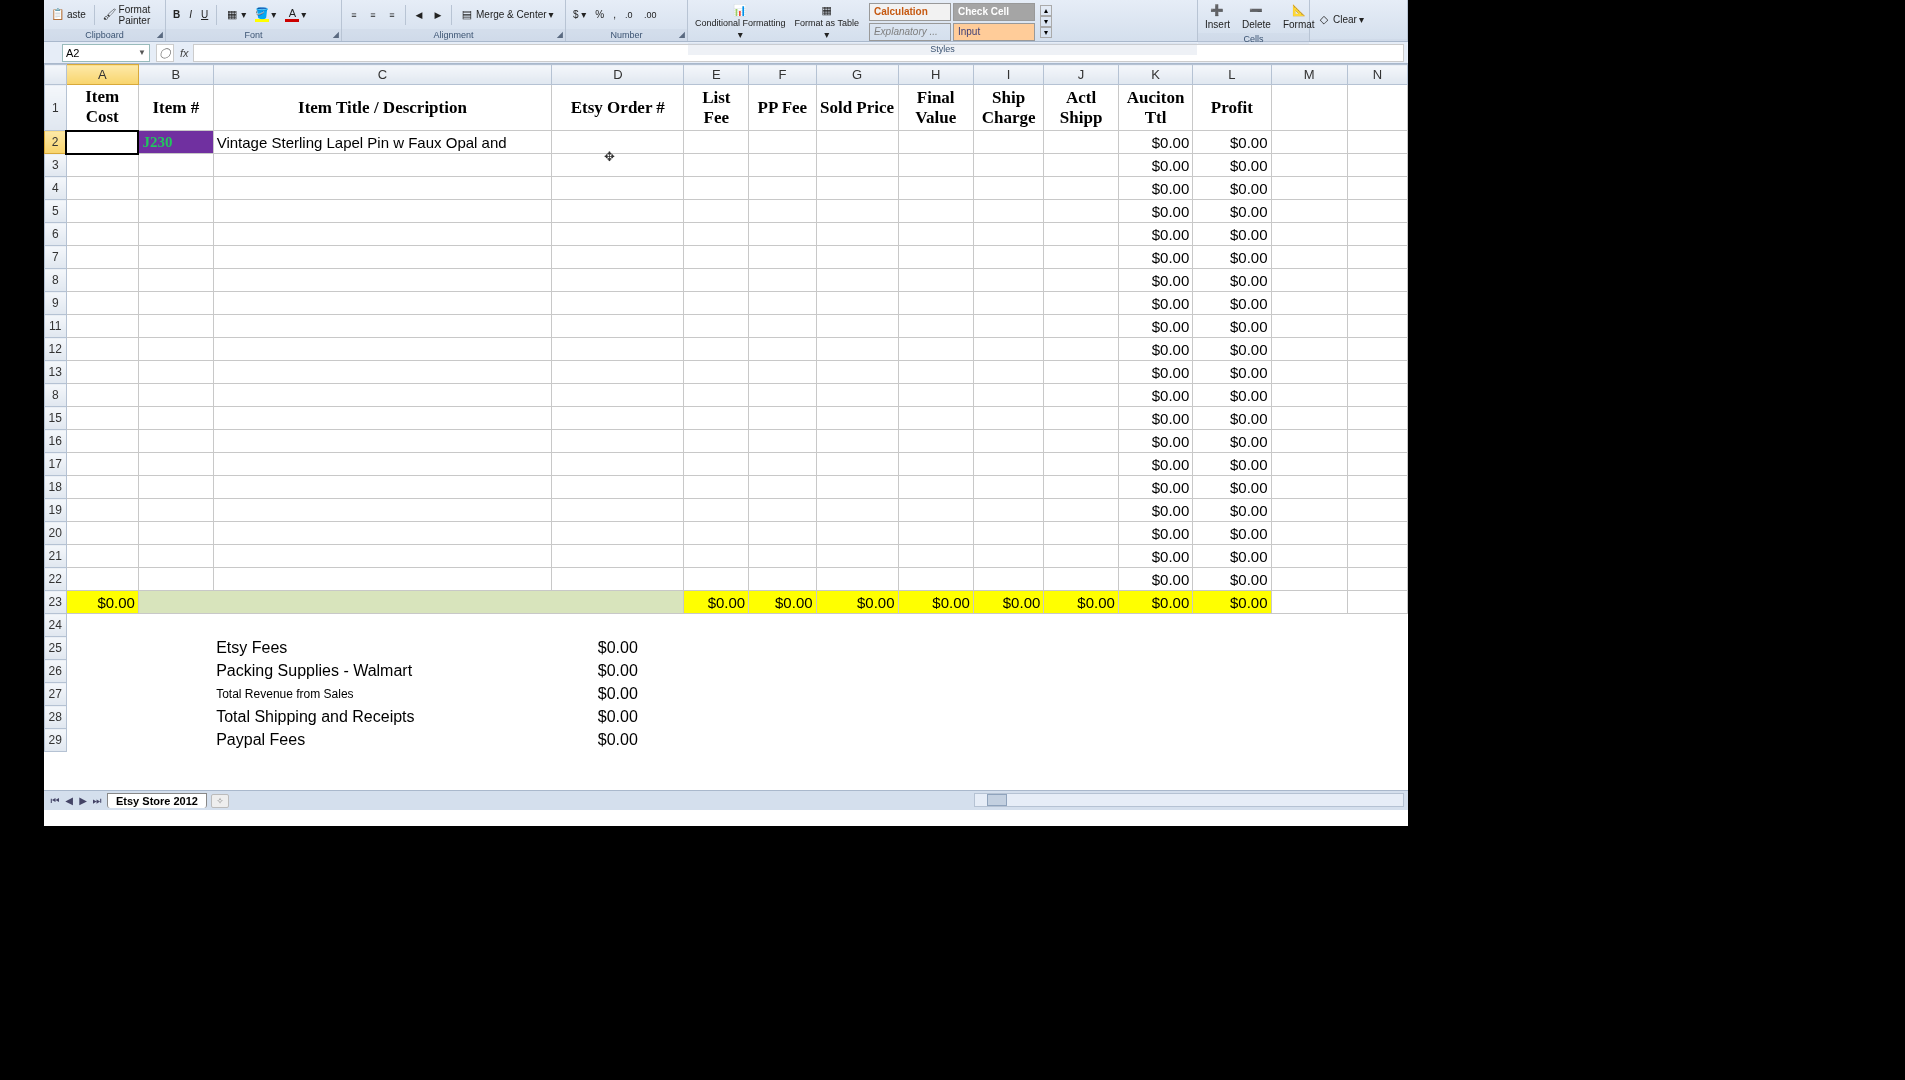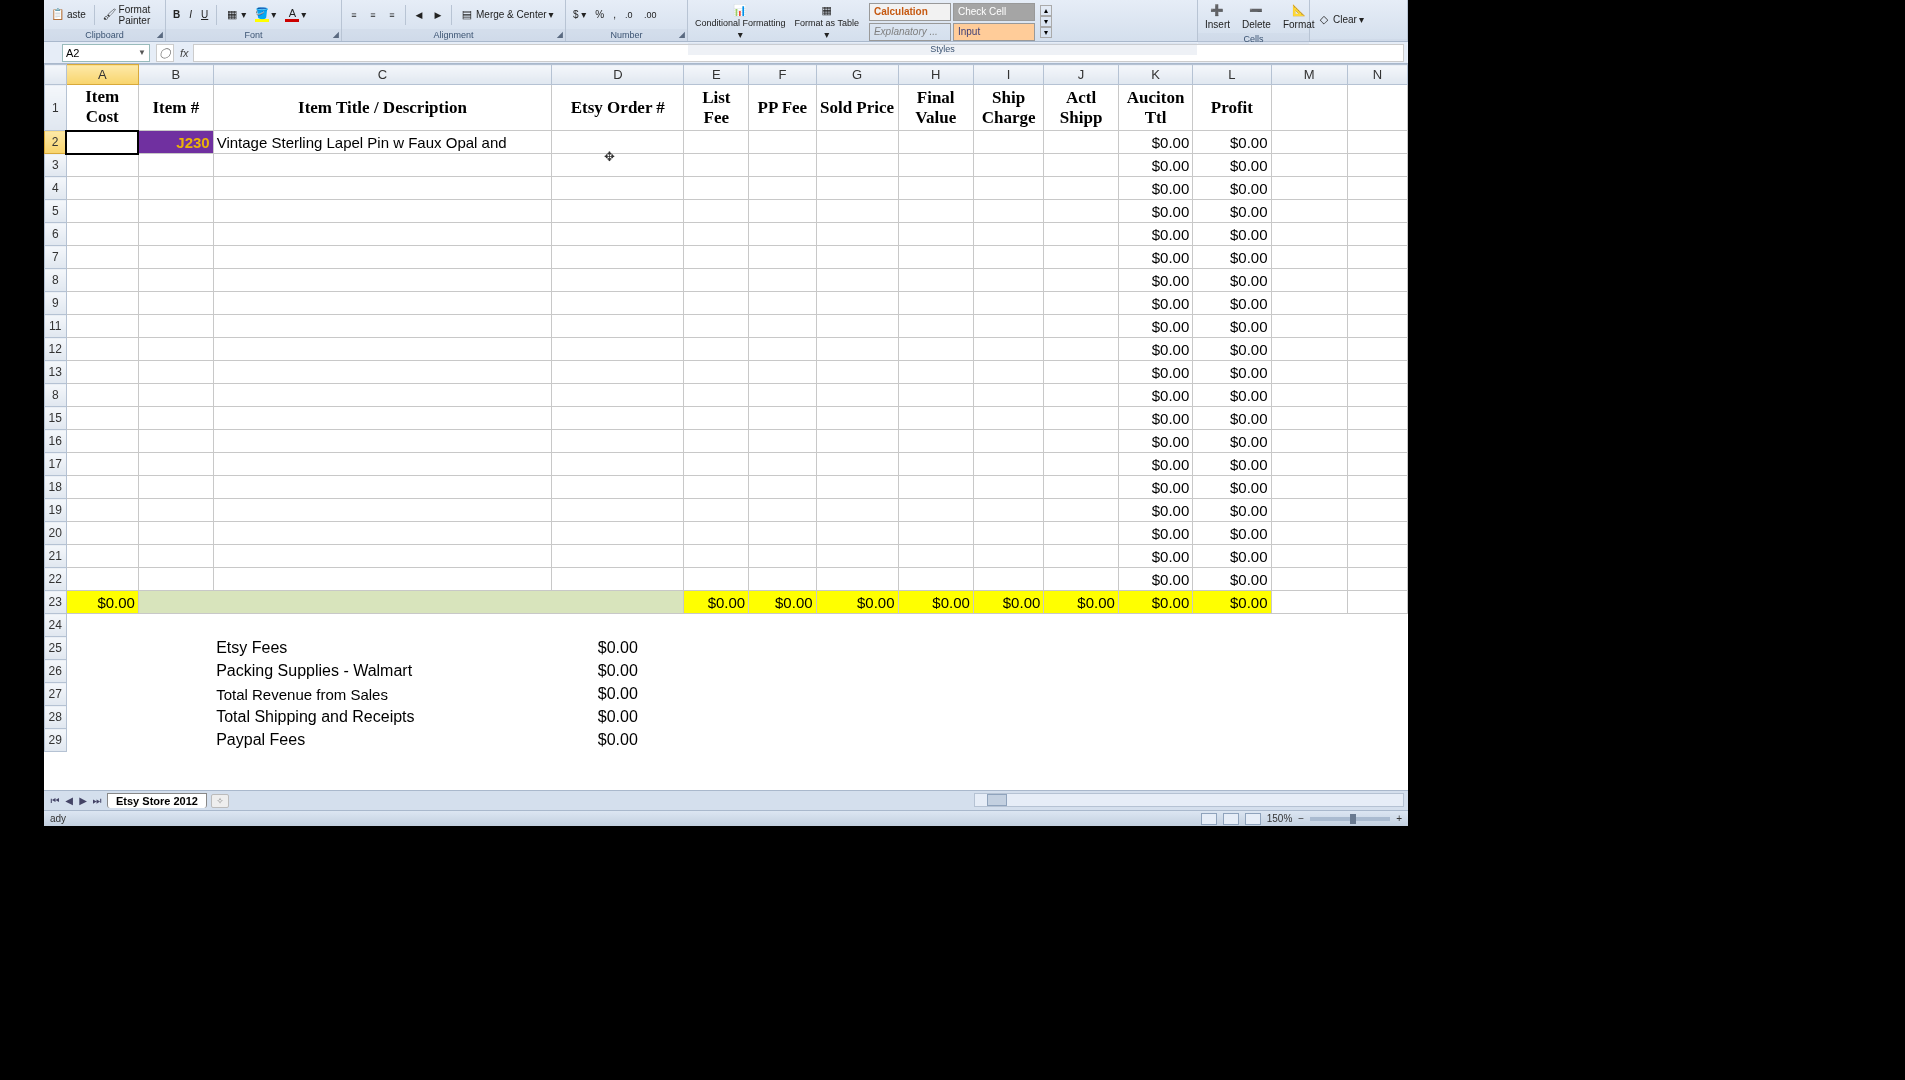--- a/index.html
+++ b/index.html
@@ -30,21 +30,21 @@
 .grid-wrap { position: relative; overflow: hidden; height: calc(100% - 42px - 22px - 20px - 16px); }
 table.grid { border-collapse: collapse; table-layout: fixed; }
 .colhdr th { background: linear-gradient(#f4f7fb,#e0e7f0); border: 1px solid #b5c2d3; font-size: 13px; font-weight: normal; color: #333; text-align: center; height: 20px; }
 .colhdr th.sel { background: linear-gradient(#fde9a8,#f8d46c); border-color: #d8a93a; }
 .rowhdr { background: linear-gradient(#f4f7fb,#e0e7f0); border: 1px solid #b5c2d3; font-size: 12px; color: #333; text-align: center; width: 22px; }
 .rowhdr.sel { background: linear-gradient(#fde9a8,#f8d46c); border-color: #d8a93a; }
 td.cell { border: 1px solid #c8c8c8; height: 23px; font-size: 15px; padding: 0 3px; overflow: hidden; white-space: nowrap; background: #fff; }
 td.cell.headerrow { font-family: 'Times New Roman', serif; font-weight: bold; font-size: 17px; text-align: center; }
 td.cell.active { border: 2px solid #000; }
 td.cell.r { text-align: right; }
-.purple { background: #7030a0 !important; color: #eab308; font-weight: bold; text-align: right; }
+.purple { background: #7030a0 !important; color: #22c55e; font-weight: bold; text-align: left; font-family: Liberation Serif, serif; }
 .yellow { background: #ffff00 !important; text-align: right; font-weight: normal; }
 .ltgreen { background: #d8e4bc !important; }
 .noborder { border: none !important; background: #fff; }
 
 
 .tabs { height: 20px; background: #d4dfed; border-top: 1px solid #a9b8cc; display: flex; align-items: center; font-size: 10px; position: relative; }
 .tabnav { display: flex; margin-left: 4px; }
 .tabnav span { width: 14px; text-align: center; color: #446; cursor: default; }
 .sheet-tab { background: #fff; border: 1px solid #888; border-bottom: none; padding: 1px 8px; margin-left: 3px; font-size: 11px; font-weight: bold; border-radius: 0 0 3px 3px; }
 .newtab { width: 18px; height: 14px; margin-left: 4px; background: #eee; border: 1px solid #bbb; border-radius: 2px; display: flex; align-items: center; justify-content: center; font-size: 9px; color: #888; }
@@ -141,21 +141,21 @@
     </div>
 
     <div class="ribbon-group" style="width:510px">
       <div class="ribbon-content">
         <div class="rbtn" style="flex-direction:column;line-height:1"><span class="ricon">📊</span><span style="text-align:center;font-size:9px">Conditional
 Formatting</span>▾</div>
         <div class="rbtn" style="flex-direction:column;line-height:1"><span class="ricon">▦</span><span style="text-align:center;font-size:9px">Format
 as Table</span>▾</div>
         <div style="display:grid;grid-template-columns:1fr 1fr;gap:2px;margin-left:4px">
           <div class="style-cell" style="background:#f2f2f2;color:#c65911;font-weight:bold">Calculation</div>
-          <div class="style-cell" style="background:#a5a5a5;color:#fff;font-weight:normal">Check Cell</div>
+          <div class="style-cell" style="background:#a5a5a5;color:#fff;font-weight:bold">Check Cell</div>
           <div class="style-cell" style="font-style:italic;color:#7f7f7f">Explanatory ...</div>
           <div class="style-cell" style="background:#ffcc99;color:#3f3f76">Input</div>
         </div>
         <div style="display:flex;flex-direction:column;margin-left:2px;gap:0">
           <span style="font-size:8px;border:1px solid #aaa;width:12px;text-align:center">▴</span>
           <span style="font-size:8px;border:1px solid #aaa;width:12px;text-align:center">▾</span>
           <span style="font-size:8px;border:1px solid #aaa;width:12px;text-align:center">▾</span>
         </div>
       </div>
       <div class="ribbon-group-label"><span>Styles</span></div>
@@ -654,21 +654,21 @@
             <td class="cell noborder" style="font-size: 16px;"></td>
             <td class="cell noborder" style="font-size: 16px;"></td>
             <td class="cell noborder" style="font-size: 16px;"></td>
             <td class="cell noborder" style="font-size: 16px;"></td>
             <td class="cell noborder" style="font-size: 16px;"></td>
           </tr>
           <tr>
             <td class="rowhdr">27</td>
             <td class="cell noborder" style="font-size: 16px;"></td>
             <td class="cell noborder" style="font-size: 16px;"></td>
-            <td class="cell noborder" style="font-size:15px">Total Revenue from Sales</td>
+            <td class="cell noborder" style="font-size:12px">Total Revenue from Sales</td>
             <td class="cell noborder" style="font-size: 16px; text-align: center;">$0.00</td>
             <td class="cell noborder" style="font-size: 16px;"></td>
             <td class="cell noborder" style="font-size: 16px;"></td>
             <td class="cell noborder" style="font-size: 16px;"></td>
             <td class="cell noborder" style="font-size: 16px;"></td>
             <td class="cell noborder" style="font-size: 16px;"></td>
             <td class="cell noborder" style="font-size: 16px;"></td>
             <td class="cell noborder" style="font-size: 16px;"></td>
             <td class="cell noborder" style="font-size: 16px;"></td>
             <td class="cell noborder" style="font-size: 16px;"></td>
@@ -720,25 +720,13 @@
       <span>▶</span>
       <span>⏭</span>
     </div>
     <div class="sheet-tab">Etsy Store 2012</div>
     <div class="newtab">✧</div>
     <div class="hscroll">
         <div class="hscroll-thumb"></div>
       </div>
   </div>
 
-  <div class="status">
-    <span>ady</span>
-    <div class="status-right">
-      <div class="viewbtn"></div>
-      <div class="viewbtn"></div>
-      <div class="viewbtn"></div>
-      <span>150%</span>
-      <span>−</span>
-      <div class="zoom-slider"></div>
-      <span>+</span>
-    </div>
-  </div>
 </div>
 
 </body></html>

